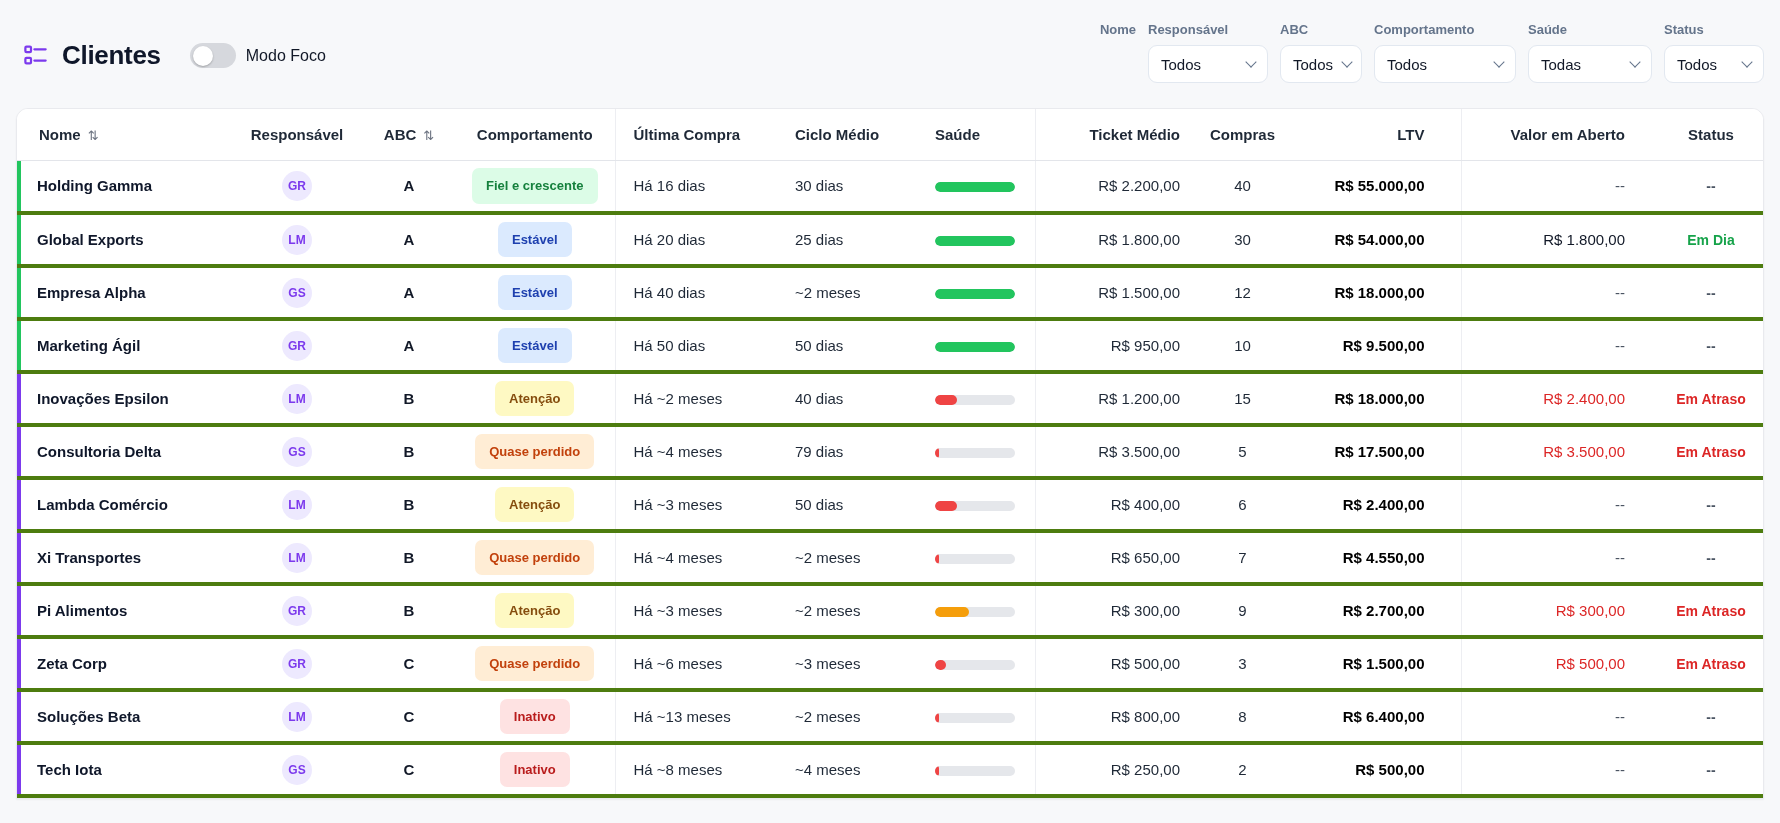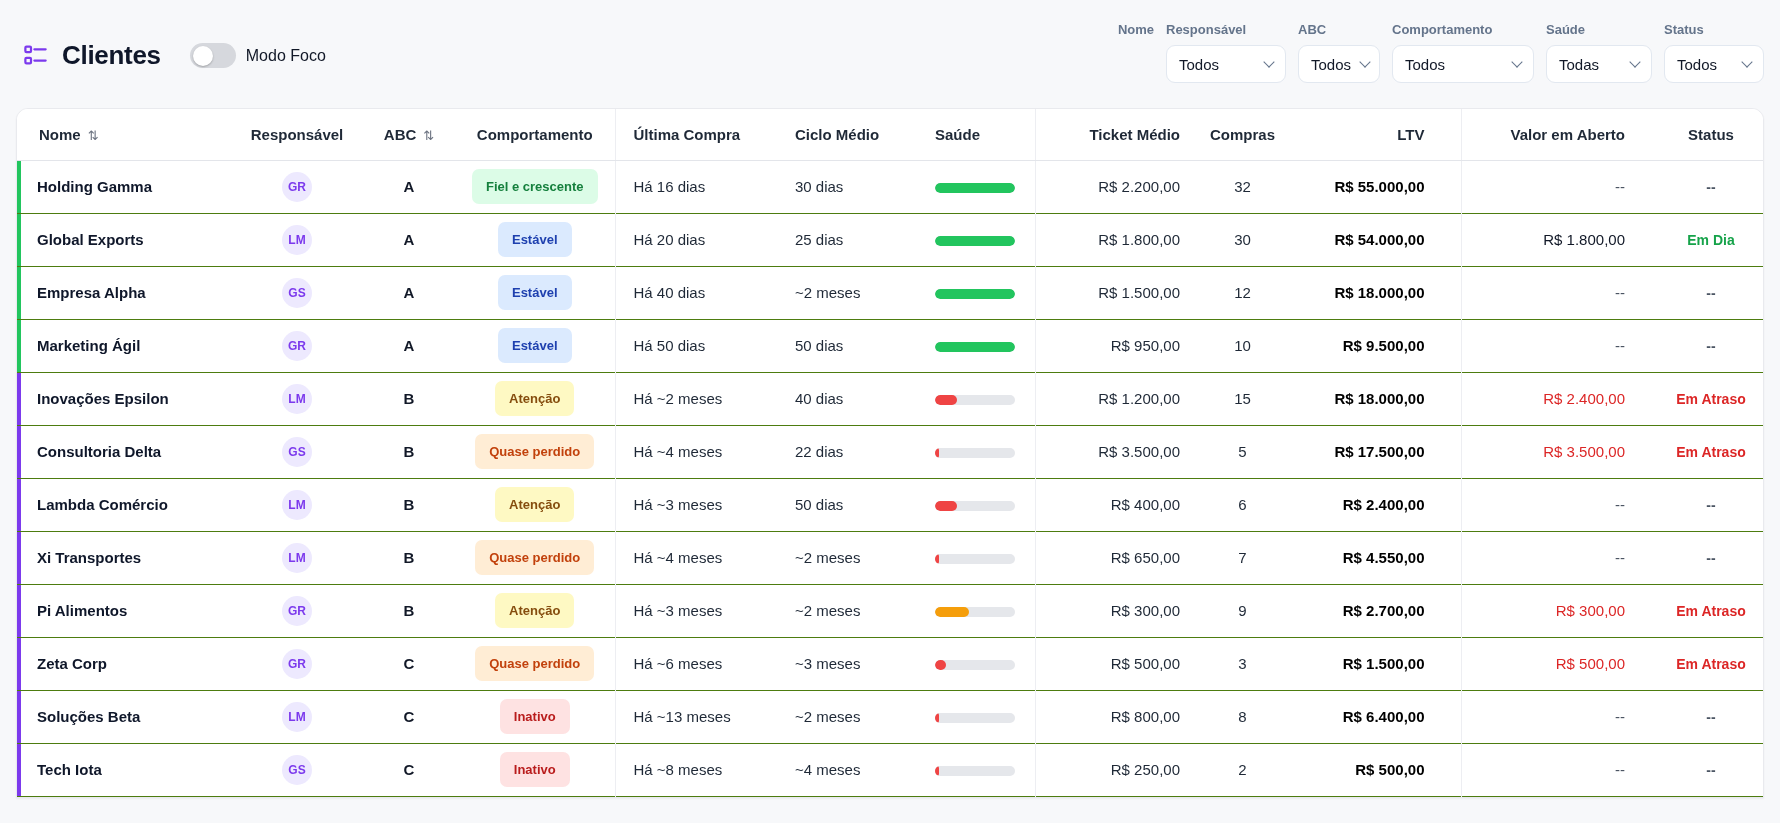--- a/index.html
+++ b/index.html
@@ -38,21 +38,21 @@
   .filter-label { font-size: 13px; font-weight: 600; color: #64748b; }
   .control {
     height: 38px; background: #ffffff;
     border: 1px solid #e2e8f0; border-radius: 9px;
     display: flex; align-items: center; padding: 0 12px;
   }
   .filter:nth-child(1) .control { width: 176px; }
   .filter:nth-child(2) .control { width: 120px; }
   .filter:nth-child(3) .control { width: 82px; }
   .filter:nth-child(4) .control { width: 142px; }
-  .filter:nth-child(5) .control { width: 106px; }
+  .filter:nth-child(5) .control { width: 124px; }
   .filter:nth-child(6) .control { width: 100px; }
   .search-box { gap: 8px; }
   .search-box input {
     border: none; outline: none; width: 100%;
     font-size: 15px; font-family: inherit; color: #111827; background: transparent;
   }
   .search-box input::placeholder { color: #9ca3af; }
   .select-box { justify-content: space-between; cursor: pointer; }
   .select-value { font-size: 15px; color: #111827; }
   .chevron {
@@ -80,21 +80,21 @@
   .group-row th + th { border-left: 1px solid #e7e3f5; }
 
   .col-row th {
     height: 51px; background: #ffffff;
     border-bottom: 1px solid #e3e5ea;
     font-size: 15px; font-weight: 700; color: #1f2937;
     white-space: nowrap;
   }
   .sort-icon { color: #6b7280; font-size: 13px; font-weight: 400; margin-left: 7px; cursor: pointer; }
 
-  tbody tr { height: 53px; border-bottom: 1px solid #4d7c0f; background: #ffffff; }
+  tbody tr { height: 53px; border-bottom: 4px solid #4d7c0f; background: #ffffff; }
   tbody td { font-size: 15px; color: #1f2937; white-space: nowrap; }
 
   
   .col-row th:nth-child(1) { text-align: left; padding-left: 22px; }
   tbody td:nth-child(1) { text-align: left; padding-left: 20px; position: relative; }
   .col-row th:nth-child(2), tbody td:nth-child(2),
   .col-row th:nth-child(3), tbody td:nth-child(3),
   .col-row th:nth-child(4), tbody td:nth-child(4),
   .col-row th:nth-child(9), tbody td:nth-child(9),
   .col-row th:nth-child(12), tbody td:nth-child(12) { text-align: center; }
@@ -246,21 +246,21 @@
       <span class="edge" style="background: rgb(34, 197, 94);"></span>
       <span class="client-name">Holding Gamma</span>
     </td>
     <td><span class="avatar">GR</span></td>
     <td class="abc-cell">A</td>
     <td><span class="badge" style="background: rgb(220, 252, 231); color: rgb(21, 128, 61);">Fiel e crescente</span></td>
     <td class="last-purchase">Há 16 dias</td>
     <td class="cycle">30 dias</td>
     <td><span class="health-track"><span class="health-fill" style="width: 100%; background: rgb(34, 197, 94);"></span></span></td>
     <td class="ticket">R$ 2.200,00</td>
-    <td class="purchases">32</td>
+    <td class="purchases">40</td>
     <td class="ltv">R$ 55.000,00</td>
     <td class="open-value" style="color: rgb(75, 85, 99);">--</td>
     <td class="status-cell" style="color: rgb(75, 85, 99);">--</td>
   </tr>
 
   <tr class="data-row">
     <td class="name-cell">
       <span class="edge" style="background: rgb(34, 197, 94);"></span>
       <span class="client-name">Global Exports</span>
     </td>
@@ -333,21 +333,21 @@
 
   <tr class="data-row">
     <td class="name-cell">
       <span class="edge" style="background: rgb(124, 58, 237);"></span>
       <span class="client-name">Consultoria Delta</span>
     </td>
     <td><span class="avatar">GS</span></td>
     <td class="abc-cell">B</td>
     <td><span class="badge" style="background: rgb(255, 237, 213); color: rgb(194, 65, 12);">Quase perdido</span></td>
     <td class="last-purchase">Há ~4 meses</td>
-    <td class="cycle">22 dias</td>
+    <td class="cycle">79 dias</td>
     <td><span class="health-track"><span class="health-fill" style="width: 5%; background: rgb(239, 68, 68);"></span></span></td>
     <td class="ticket">R$ 3.500,00</td>
     <td class="purchases">5</td>
     <td class="ltv">R$ 17.500,00</td>
     <td class="open-value" style="color: rgb(220, 38, 38);">R$ 3.500,00</td>
     <td class="status-cell" style="color: rgb(220, 38, 38);">Em Atraso</td>
   </tr>
 
   <tr class="data-row">
     <td class="name-cell">

